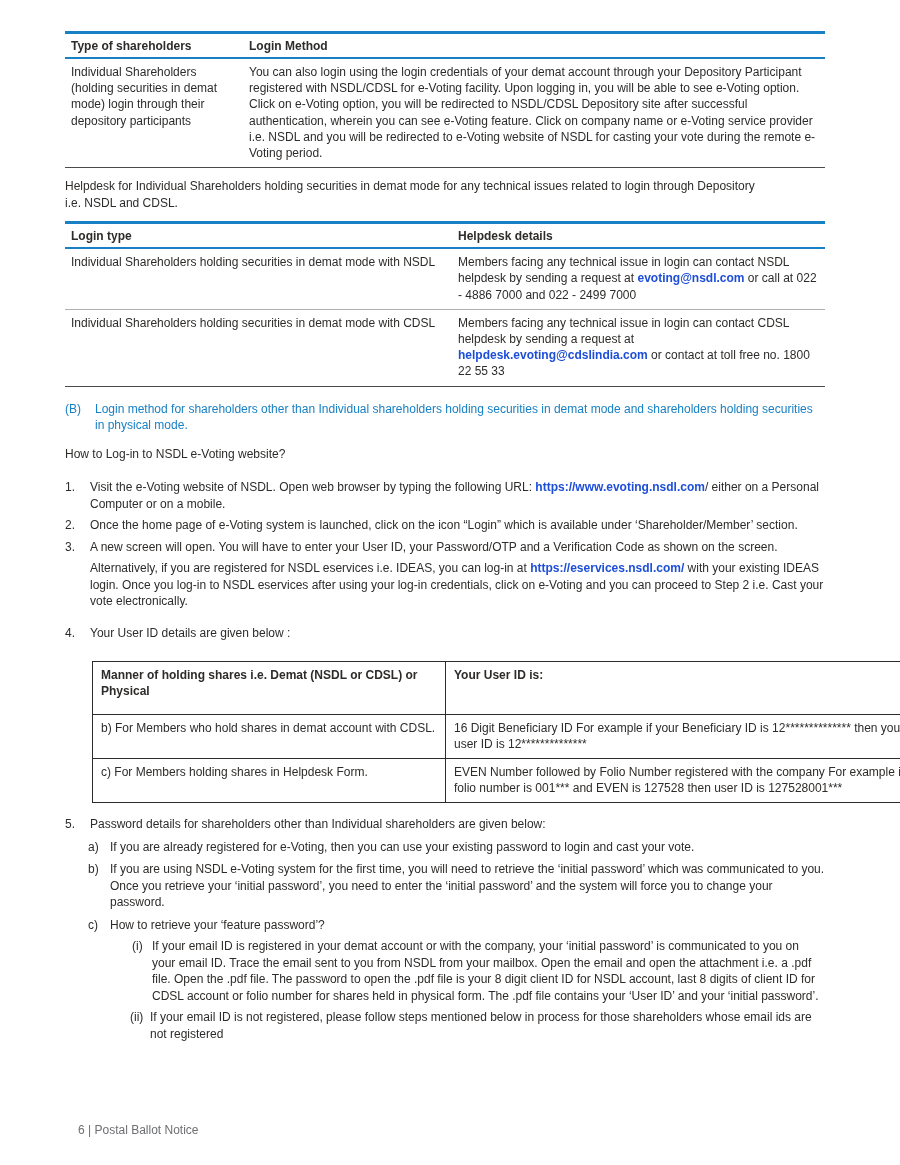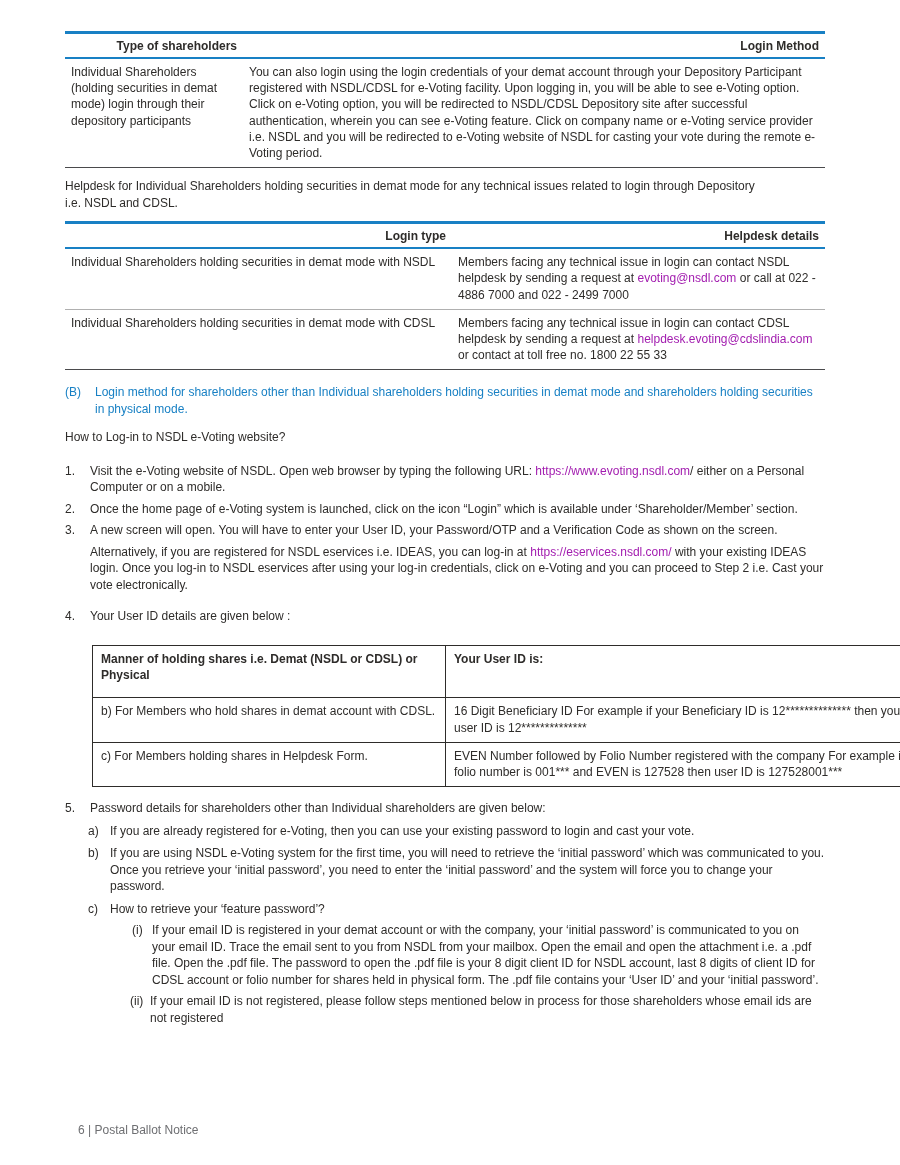--- a/index.html
+++ b/index.html
@@ -25,21 +25,21 @@
   .body-text { font-size: 12px; line-height: 16.5px; }
 
   
   table.rule-table {
     width: 760px;
     border-collapse: collapse;
     border-top: 3px solid #1880c4;
     border-bottom: 1px solid #4a4a4c;
   }
   table.rule-table th {
-    text-align: right;
+    text-align: left;
     font-size: 12px;
     font-weight: bold;
     padding: 5px 6px 4px 6px;
     border-bottom: 2px solid #1880c4;
     vertical-align: top;
   }
   table.rule-table td {
     font-size: 12px;
     line-height: 16.2px;
     padding: 5px 6px 6px 6px;
@@ -58,21 +58,21 @@
     text-align: left;
     font-size: 12px;
     line-height: 16.2px;
     padding: 5px 8px 6px 8px;
     vertical-align: top;
   }
   table.grid-table th { font-weight: bold; padding-bottom: 14px; }
 
   .para { margin-top: 10px; }
   .blue { color: #1880c4; }
-  a.doc-link { color: #a21caf; text-decoration: none; cursor: pointer; }
+  a.doc-link { color: #1d4ed8; text-decoration: none; cursor: pointer; font-weight: bold; }
 
   .section-b {
     margin-top: 14px;
     color: #1880c4;
     position: relative;
     padding-left: 30px;
     font-size: 12px; line-height: 16.5px;
   }
   .section-b .marker { position: absolute; left: 0; top: 0; }
 

